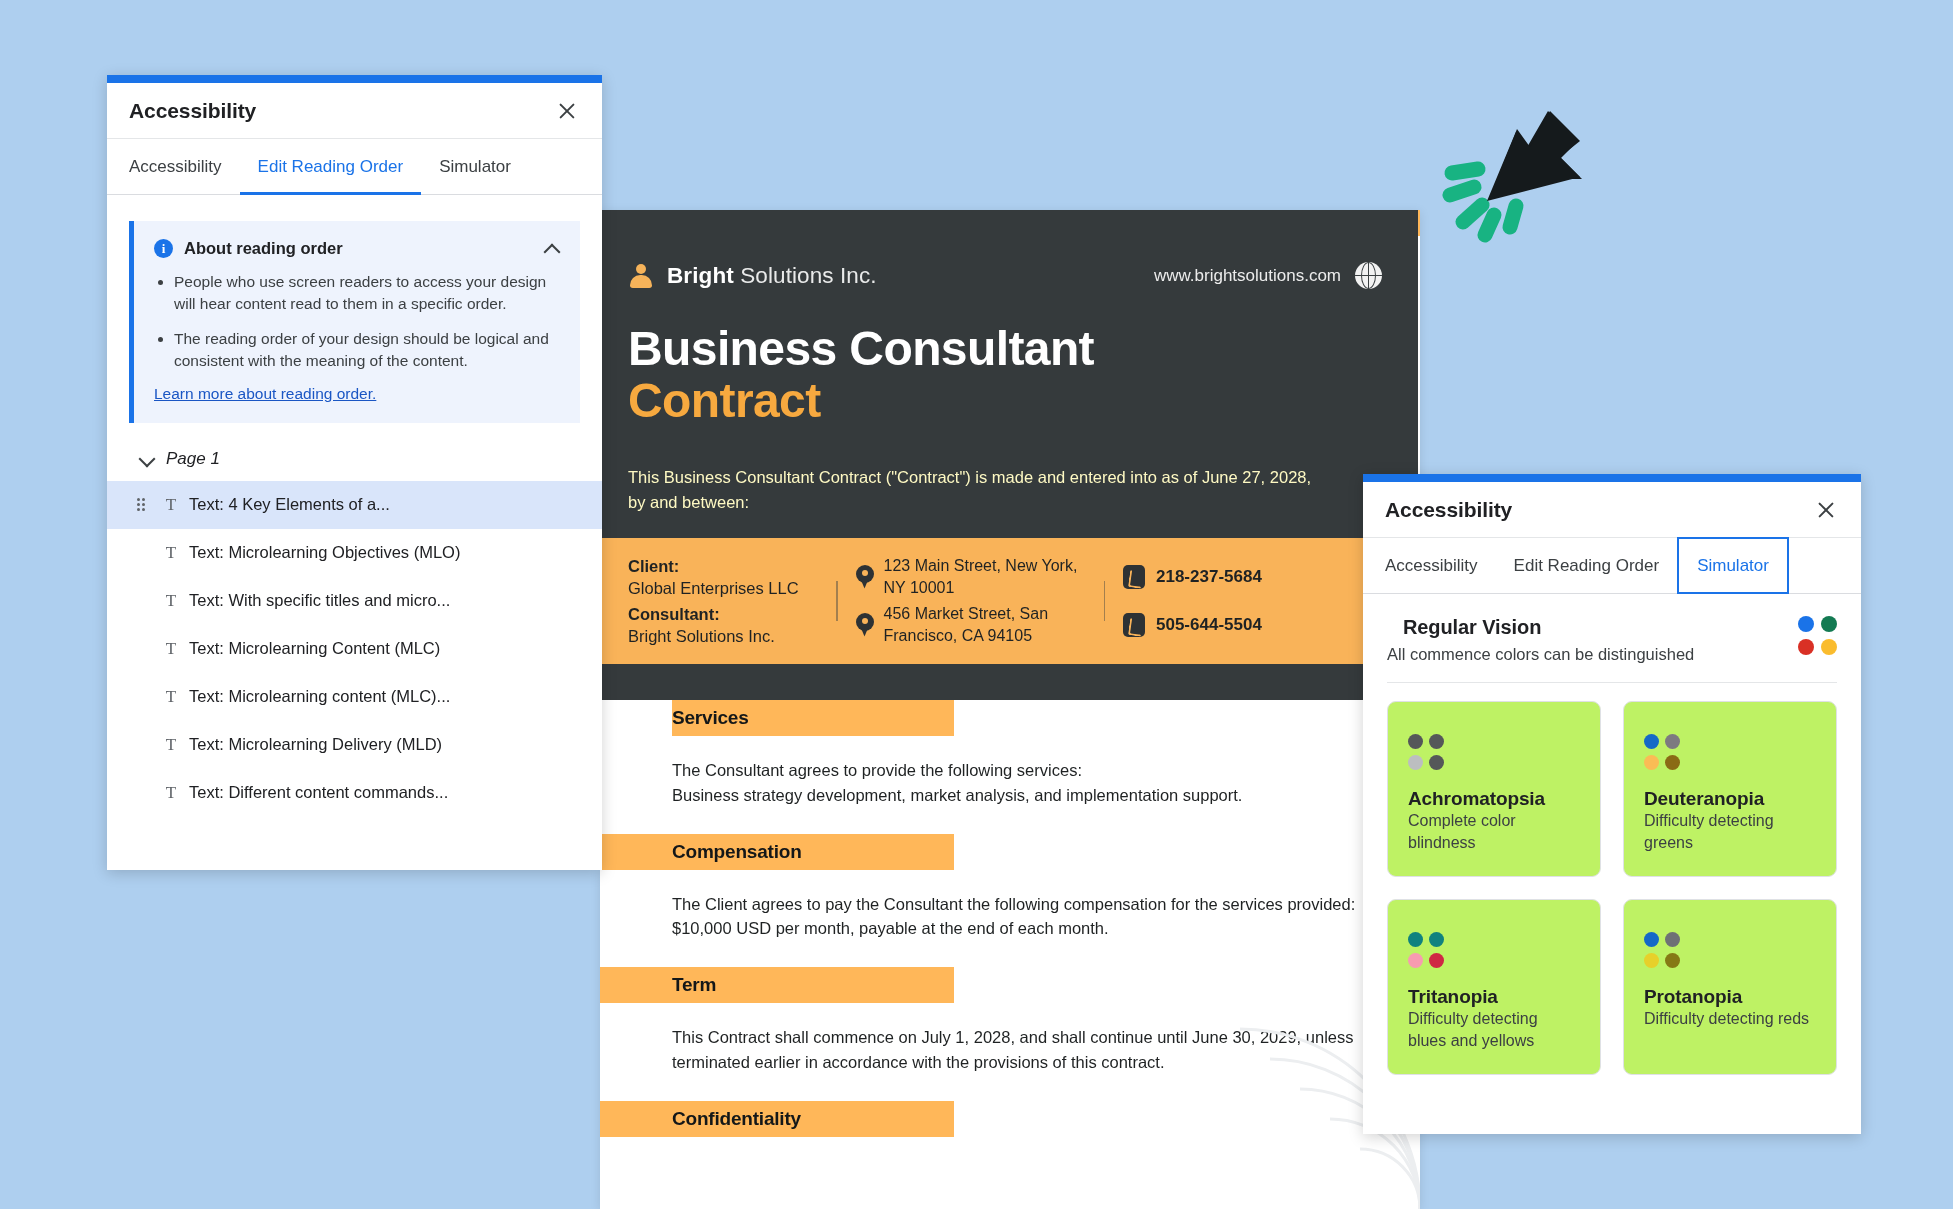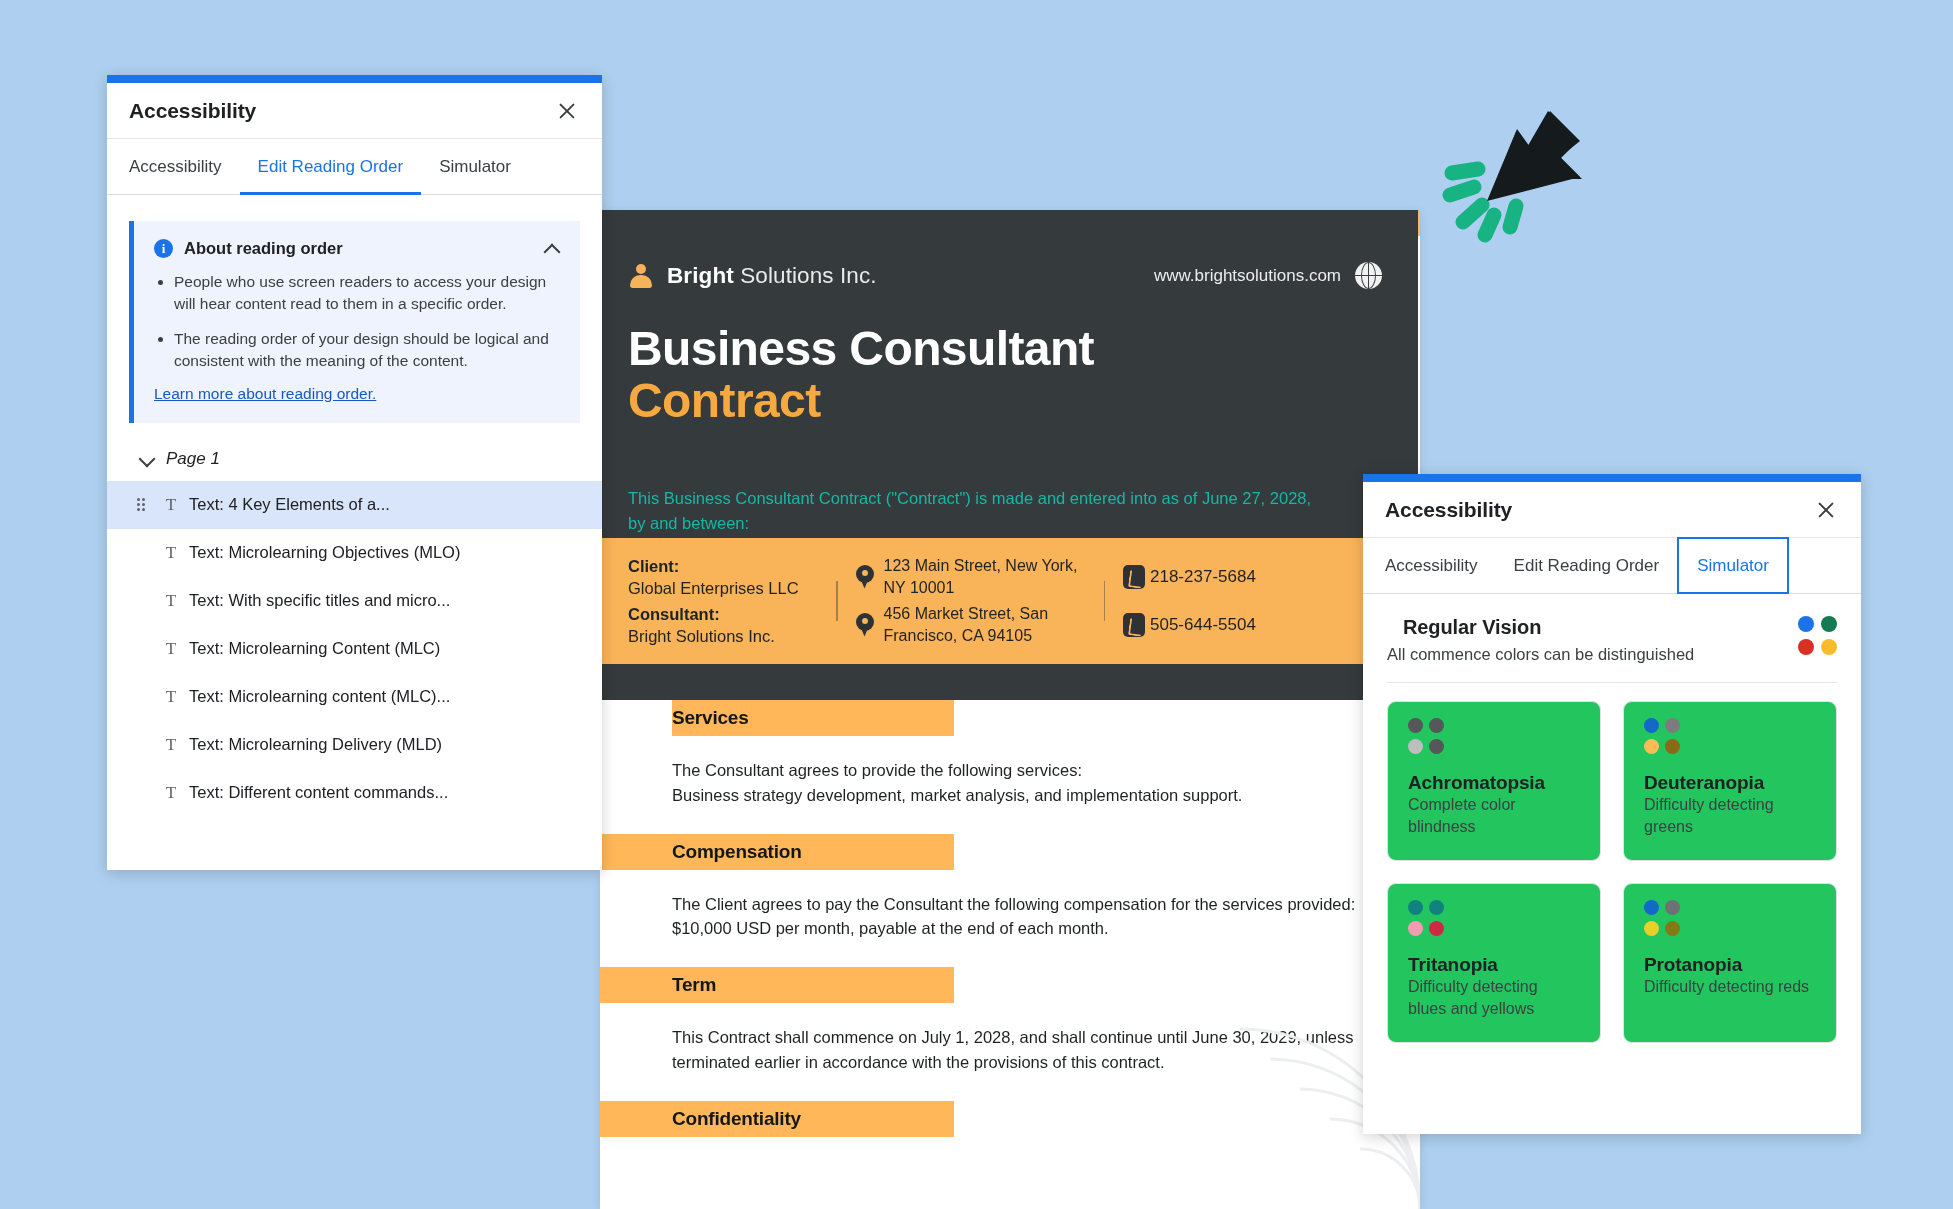--- a/index.html
+++ b/index.html
@@ -34,40 +34,40 @@
   .brand-name b { font-weight:700; }
   .brand-name span { font-weight:400; color:#e9eaea; }
   .site-row { display:flex; align-items:center; gap:14px; }
   .site-url { font-size:17px; color:#ececec; }
   .globe { width:27px; height:27px; border-radius:50%; background:#f2f2f2; position:relative; overflow:hidden; }
   .globe:before { content:""; position:absolute; left:50%; top:0; width:1.6px; height:100%; margin-left:-.8px; background:#3a3f41; }
   .globe:after { content:""; position:absolute; left:0; top:50%; width:100%; height:1.6px; margin-top:-.8px; background:#3a3f41; }
   .globe i { position:absolute; left:6px; top:0; width:15px; height:27px; border:1.6px solid #3a3f41; border-radius:50%; }
   .doc-title { margin-top:34px; font-size:48px; font-weight:700; line-height:1.08; color:#ffffff; letter-spacing:-.6px; }
   .doc-title .orange { color:#f7a93f; display:block; }
-  .doc-intro { margin-top:59px; width:700px; font-size:16.5px; line-height:1.52; color:#14b8a6; }
+  .doc-intro { margin-top:38px; width:700px; font-size:16.5px; line-height:1.52; color:#fef9c3; }
 
   
   .contact-band {
     position:absolute; left:0; top:328px; width:818px; height:126px; background:#f9b359;
     display:flex; align-items:center; padding-left:28px;
   }
   .contact-col { width:190px; }
   .contact-row { height:48px; display:flex; flex-direction:column; justify-content:center; }
   .c-label { font-size:16.5px; font-weight:700; color:#1f2223; line-height:1.35; }
   .c-value { font-size:16.5px; color:#1f2223; line-height:1.35; }
   .vdiv { width:1.5px; height:40px; background:#5d5345; opacity:.55; margin:0 18px; }
   .addr-col { width:230px; }
   .addr-row { height:48px; display:flex; align-items:center; gap:10px; }
   .pin { width:18px; height:25px; flex:0 0 18px; position:relative; }
   .pin:before { content:""; position:absolute; left:0; top:0; width:18px; height:18px; border-radius:50%; background:#2e3234; }
   .pin:after { content:""; position:absolute; left:4px; top:12px; width:10px; height:12px; background:#2e3234; clip-path:polygon(0 0,100% 0,50% 100%); }
   .pin i { position:absolute; left:6px; top:5px; width:6px; height:6px; border-radius:50%; background:#f9b359; z-index:2; }
   .addr-txt { font-size:16px; color:#1f2223; line-height:1.35; }
-  .phone-row { height:48px; display:flex; align-items:center; gap:5px; }
+  .phone-row { height:48px; display:flex; align-items:center; gap:11px;font-weight:bold; }
   .ph { width:22px; height:24px; border-radius:5px; background:#2e3234; position:relative; flex:0 0 22px; }
   .ph:after {
     content:""; position:absolute; left:6px; top:5px; width:10px; height:14px;
     border:2.4px solid #f9b359; border-radius:3px 8px 3px 3px; border-top-color:transparent; border-right-color:transparent;
     transform:rotate(8deg);
   }
   .phone-txt { font-size:17px; color:#1f2223; }
   .dark-strip { position:absolute; left:0; top:454px; width:818px; height:36px; background:#353a3c; }
 
   
@@ -143,21 +143,21 @@
 
   
   #simulator-panel { left:1363px; top:474px; width:498px; height:660px; }
   .sim-top { padding:22px 24px 0 24px; display:flex; justify-content:space-between; align-items:flex-start; }
   .sim-head-title { font-size:20px; font-weight:700; color:#202124; letter-spacing:-.1px;margin-left:16px; }
   .sim-head-sub { margin-top:6px; font-size:16.5px; color:#3c4043; }
   .dotgrid { display:grid; grid-template-columns:repeat(2, 16px); grid-template-rows:repeat(2,16px); gap:7px; }
   .dotgrid i { width:16px; height:16px; border-radius:50%; display:block; }
   .sim-divider { margin:18px 24px 0 24px; height:1px; background:#e4e6e8; }
   .sim-grid { margin:18px 24px 0 24px; display:grid; grid-template-columns:1fr 1fr; gap:22px; }
-  .sim-card { border:1px solid #dfe1e5; border-radius:9px; padding:16px 20px 22px 20px; background:#22c55e; cursor:pointer; min-height:160px; }
+  .sim-card { border:1px solid #dfe1e5; border-radius:9px; padding:32px 20px 22px 20px; background:#bef264; cursor:pointer; min-height:160px; }
   .sim-card .dotgrid { grid-template-columns:repeat(2,15px); grid-template-rows:repeat(2,15px); gap:6px; margin-bottom:18px; }
   .sim-card .dotgrid i { width:15px; height:15px; }
   .sim-card-name { font-size:19px; font-weight:700; color:#202124; letter-spacing:-.1px; }
   .sim-card-desc { font-size:16px; line-height:1.38; color:#3c4043; }
 
   
   .cursor-fx { position:absolute; left:1430px; top:105px; width:180px; height:160px; }
 </style>
 </head>
 <body style="background: rgb(174, 207, 239);">

